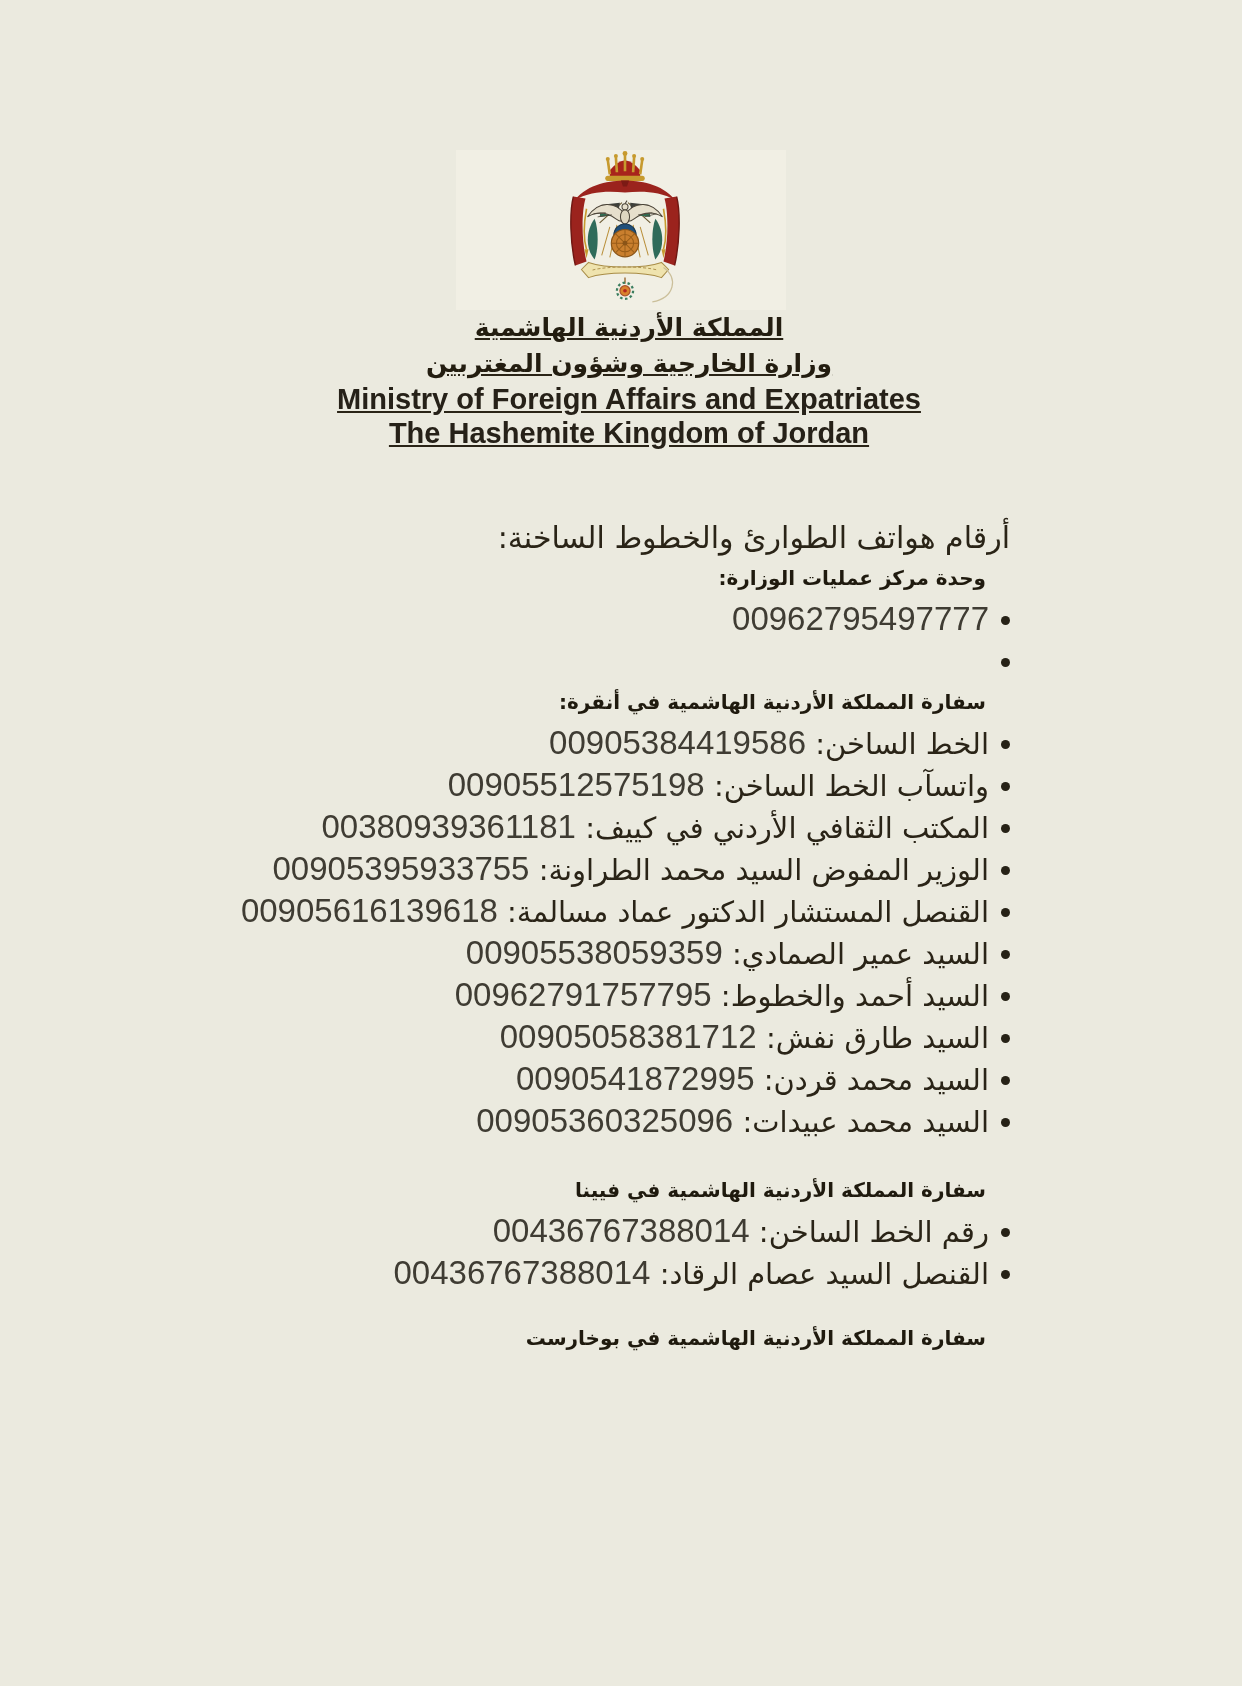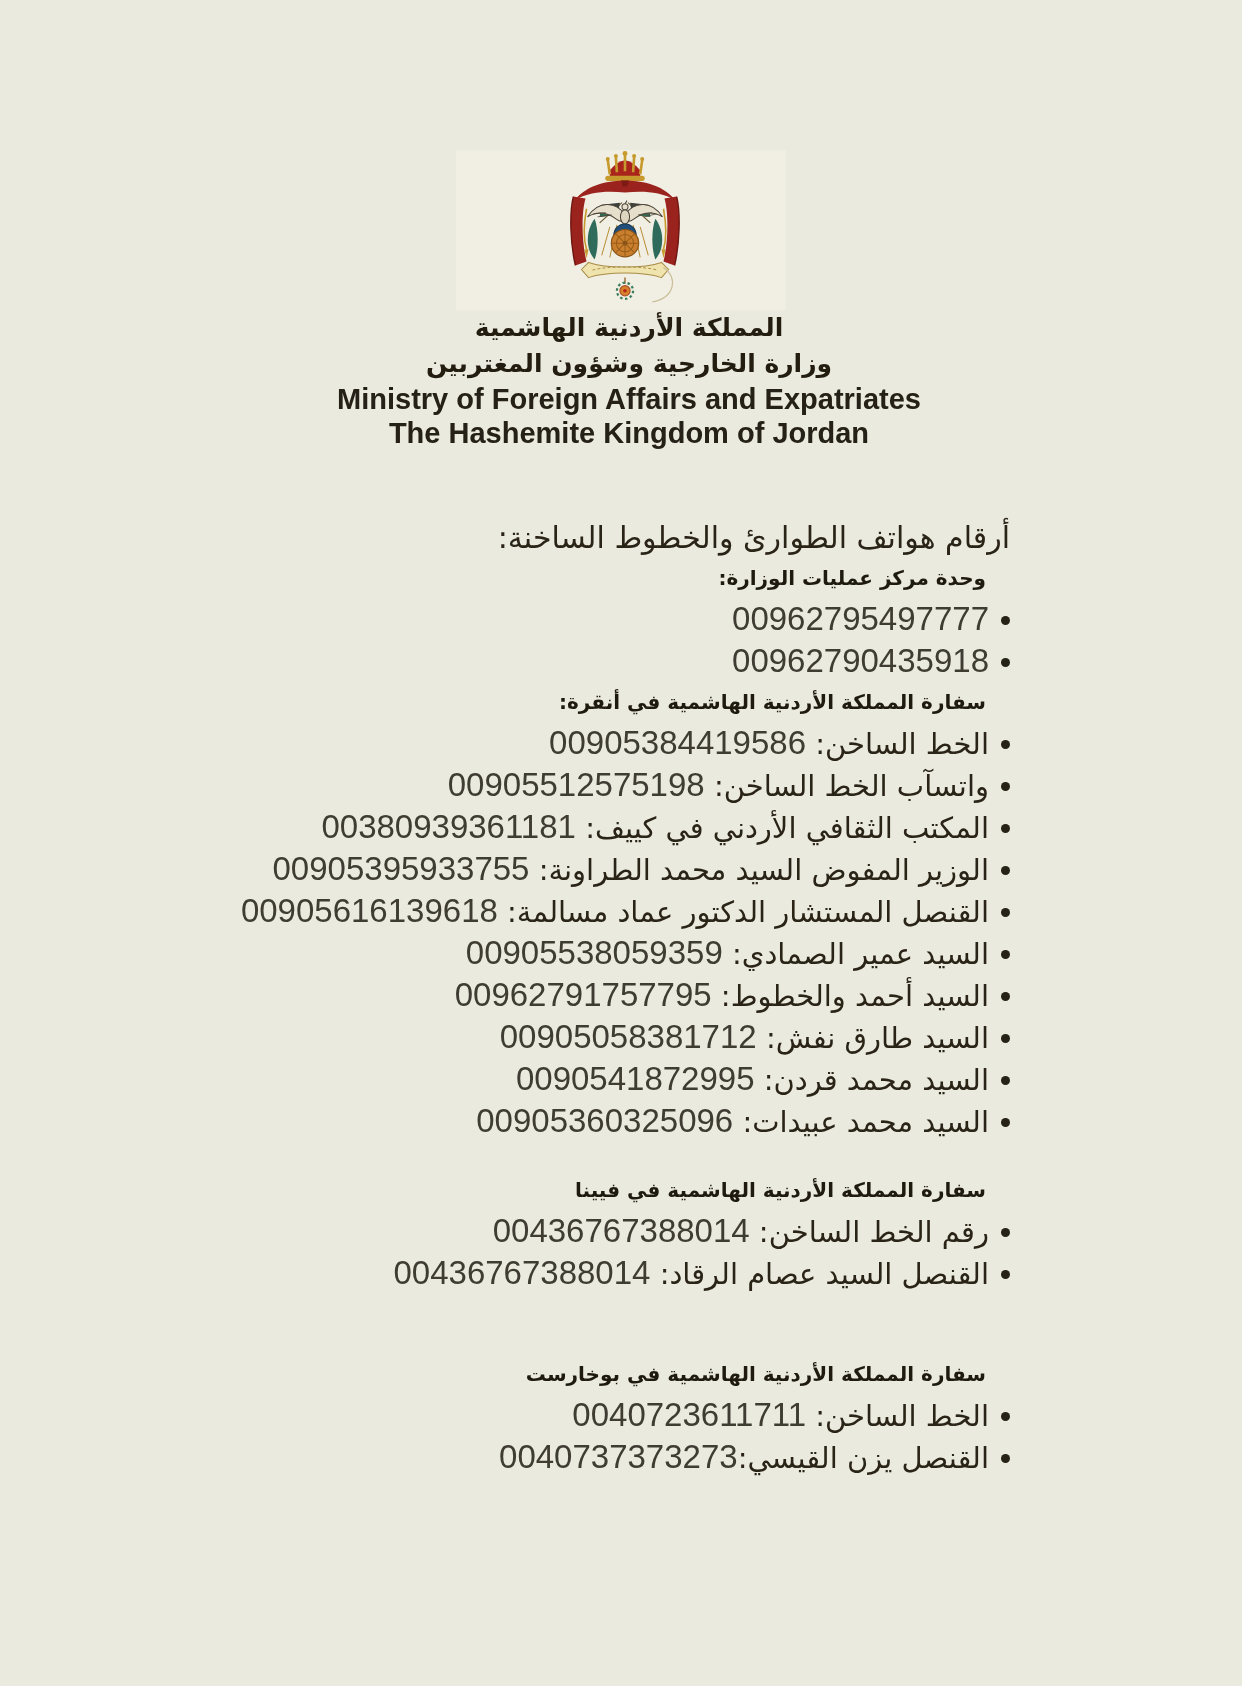--- a/index.html
+++ b/index.html
@@ -17,21 +17,21 @@
 
   
   .doc-header { padding-top: 150px; text-align: center; }
   .crest-wrap {
     width: 330px; height: 160px;
     margin: 0 auto;
     background: #f1efe4;
     display: flex; align-items: flex-start; justify-content: center;
   }
   .crest-wrap svg { display: block; margin-left: 8px; }
-  .header-titles { padding-left: 16px; }
+  .header-titles { padding-left: 16px; text-decoration: underline; }
   .title-ar {
     font-size: 25px; line-height: 36px; font-weight: bold; color: #231d10;
   }
   .title-en {
     font-family: "Liberation Sans", sans-serif;
     font-size: 29px; line-height: 34px; font-weight: bold; color: #262118;
   }
 
   
   .content {
@@ -43,21 +43,21 @@
   }
   .intro {
     font-size: 30px; line-height: 40px; color: #2a2417; margin: 0;
   }
   .section-heading {
     font-size: 20px; line-height: 40px; font-weight: bold; color: #1f1a0e;
     margin: 0; padding-left: 0; padding-right: 24px;
   }
   .sec-gap-1 { }
   .sec-gap-2 { margin-top: 28px; }
-  .sec-gap-3 { margin-top: 60px; }
+  .sec-gap-3 { margin-top: 24px; }
   ul.contact-list { list-style: none; margin: 0; padding: 0; }
   li.item {
     height: 42px;
     display: flex; align-items: center;
     column-gap: 12px;
   }
   .bullet {
     flex: 0 0 9px; width: 9px; height: 9px; border-radius: 50%;
     background: #262216; margin-top: 3px;
   }
@@ -167,21 +167,20 @@
 
     <section>
       <h2 class="section-heading">وحدة مركز عمليات الوزارة:</h2>
       <ul class="contact-list">
         <li class="item">
           <span class="bullet"></span>
           <span class="li-text"><span></span><span class="num">00962795497777</span></span>
         </li>
         <li class="item">
           <span class="bullet"></span>
-          <span class="li-text"><span></span><span class="num">00962790435918</span></span>
         </li>
       </ul>
     </section>
 
     <section class="sec-gap-1">
       <h2 class="section-heading">سفارة المملكة الأردنية الهاشمية في أنقرة:</h2>
       <ul class="contact-list">
         <li class="item">
           <span class="bullet"></span>
           <span class="li-text"><span>الخط الساخن:  </span><span class="num">00905384419586</span></span>
@@ -234,26 +233,16 @@
         </li>
         <li class="item">
           <span class="bullet"></span>
           <span class="li-text"><span>القنصل السيد عصام الرقاد: </span><span class="num">00436767388014</span></span>
         </li>
       </ul>
     </section>
 
     <section class="sec-gap-3">
       <h2 class="section-heading">سفارة المملكة الأردنية الهاشمية في بوخارست</h2>
-      <ul class="contact-list">
-        <li class="item">
-          <span class="bullet"></span>
-          <span class="li-text"><span>الخط الساخن: </span><span class="num">0040723611711</span></span>
-        </li>
-        <li class="item">
-          <span class="bullet"></span>
-          <span class="li-text"><span>القنصل يزن القيسي:</span><span class="num">0040737373273</span></span>
-        </li>
-      </ul>
     </section>
 
   </main>
 </div>
 
 </body></html>

